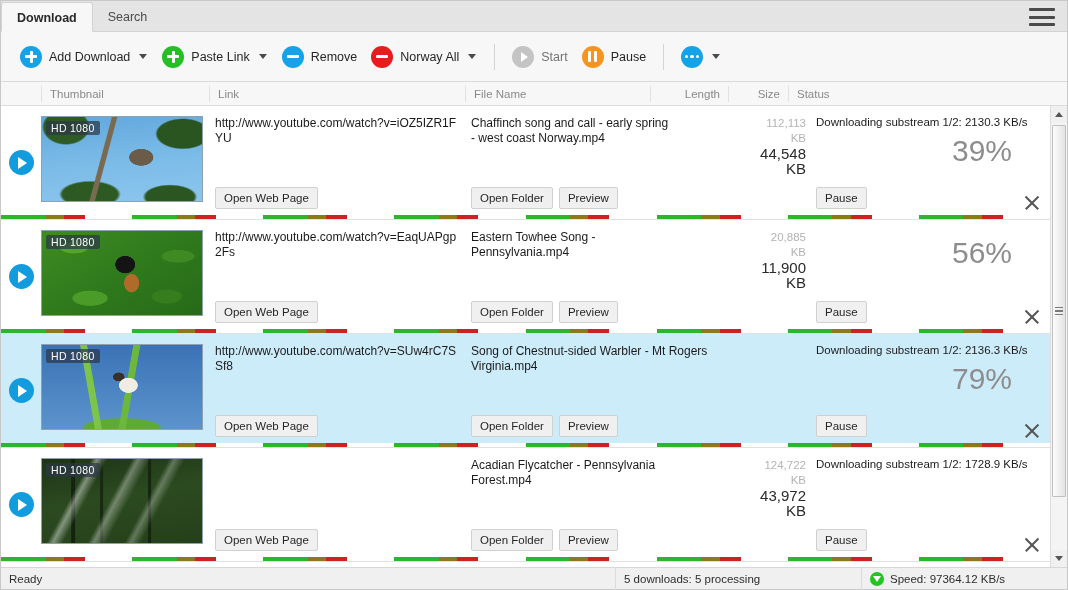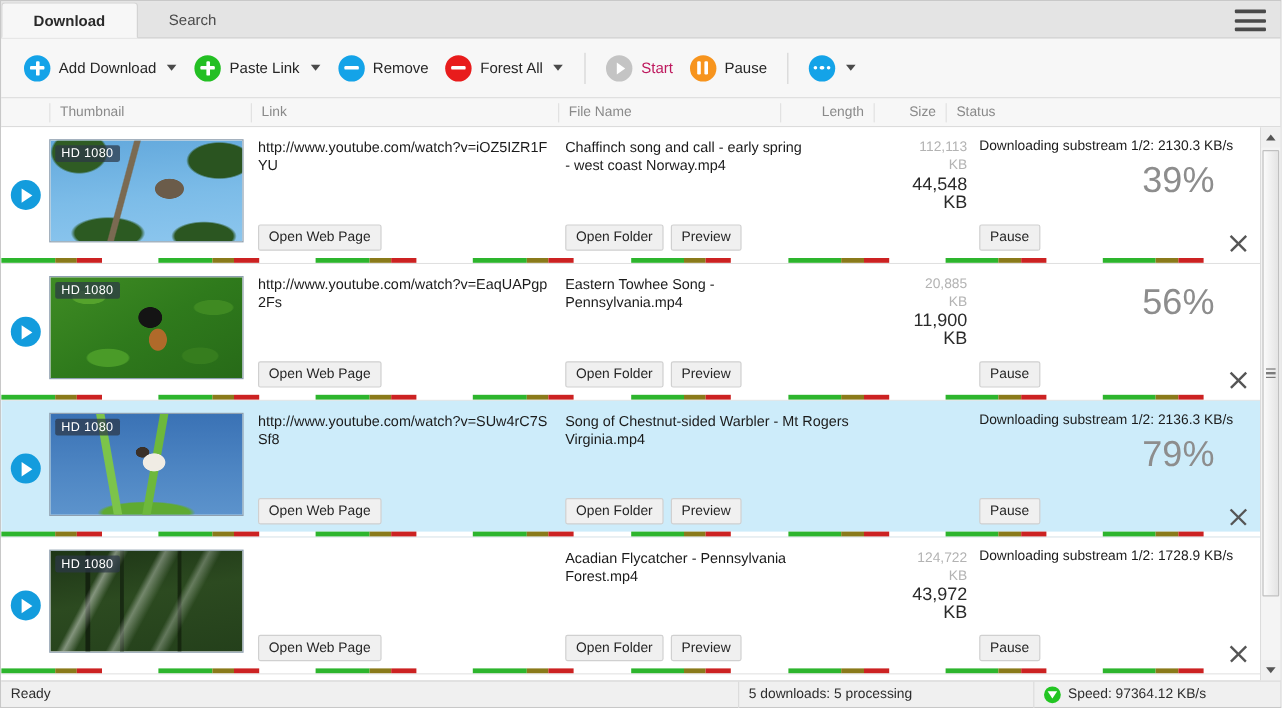--- a/index.html
+++ b/index.html
@@ -23,21 +23,21 @@
   .tabstrip {
     height:31px;
     background:#e4e4e4;
     display:flex; align-items:flex-end;
     border-bottom:1px solid #d3d3d3;
     position:relative;
     flex:0 0 31px;
   }
   .tab {
     height:30px; line-height:30px;
-    padding:0 26px;
+    padding:0 15px;
     font-size:12.5px;
     color:#4a4a4a;
     cursor:default;
     position:relative;
     top:1px;
   }
   .tab.active {
     background:#f7f7f7;
     font-weight:bold;
     color:#2a2a2a;
@@ -65,21 +65,21 @@
   }
   .tbtn {
     display:flex; align-items:center;
     gap:7px;
     padding:4px 7px;
     border-radius:3px;
     cursor:pointer;
     white-space:nowrap;
   }
   .tbtn .lbl { font-size:12.5px; color:#262626; }
-  .tbtn.disabled .lbl { color:#be185d;text-align:right; }
+  .tbtn.disabled .lbl { color:#737373;text-align:right; }
   .circ {
     width:22px; height:22px; border-radius:50%;
     display:flex; align-items:center; justify-content:center;
     flex:0 0 22px;
     position:relative;
   }
   .circ.blue  { background:#14a3e8; }
   .circ.green { background:#23bf23; }
   .circ.red   { background:#e81c1c; }
   .circ.grey  { background:#c4c4c4; }
@@ -369,21 +369,21 @@
       <span class="circ blue">
         <span class="minush"></span>
       </span>
       <span class="lbl">Remove</span>
     </div>
 
     <div class="tbtn">
       <span class="circ red">
         <span class="minush"></span>
       </span>
-      <span class="lbl">Forest All</span>
+      <span class="lbl">Norway All</span>
     </div>
     <div class="caret"></div>
 
     <div class="tsep"></div>
 
     <div class="tbtn disabled">
       <span class="circ grey">
         <span class="tri"></span>
       </span>
       <span class="lbl">Start</span>

